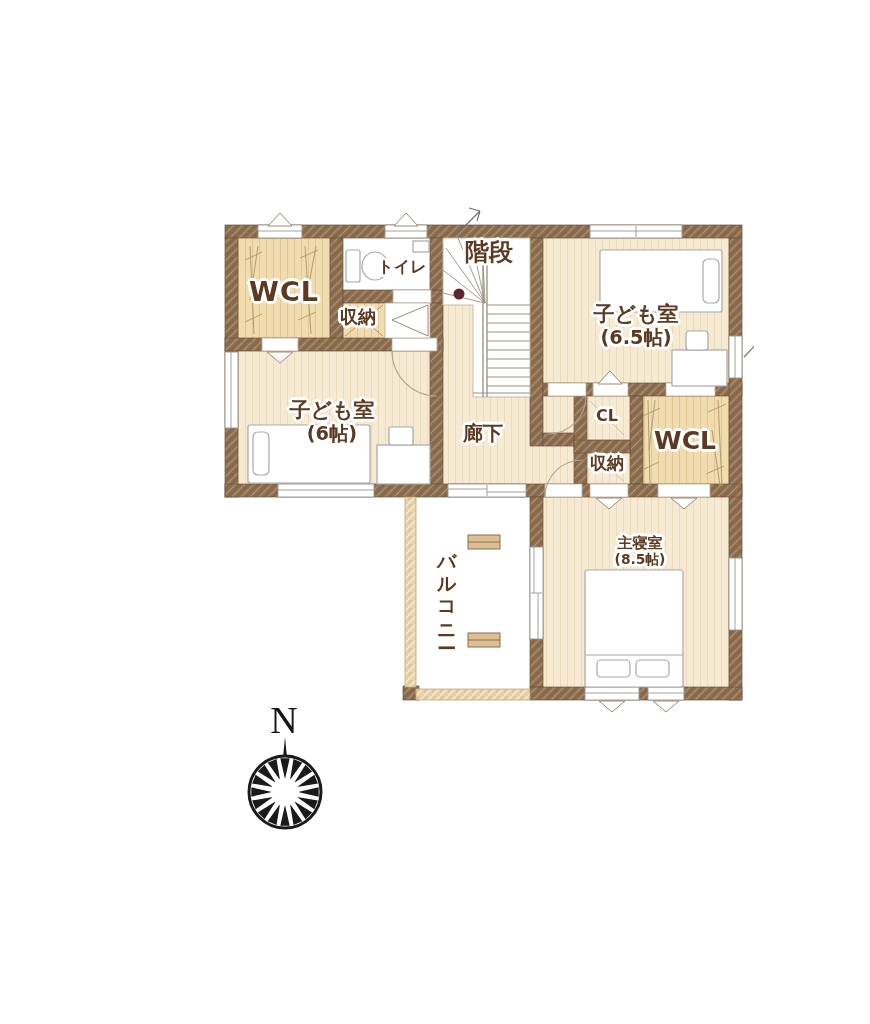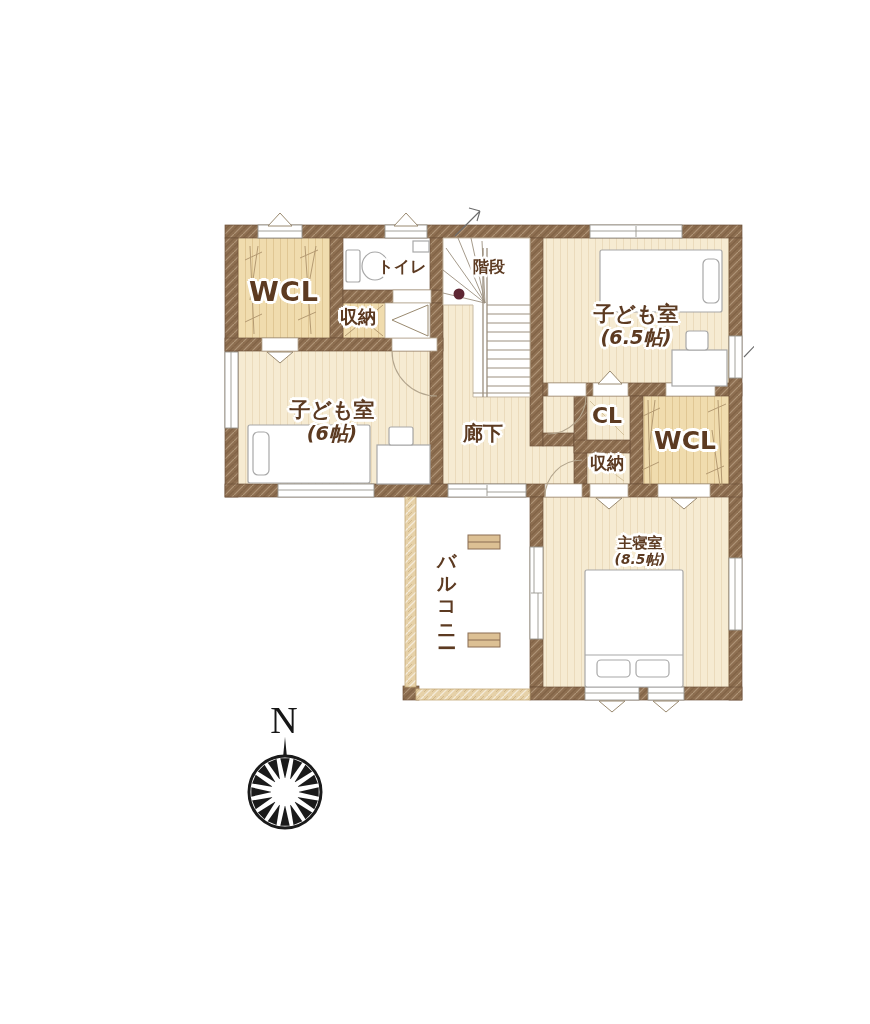--- a/index.html
+++ b/index.html
@@ -5,21 +5,21 @@
   html,body{margin:0;padding:0;background:#ffffff;}
   .stage{position:relative;width:754px;height:1024px;background:#ffffff;overflow:hidden;
          font-family:"DejaVu Sans","Liberation Sans",sans-serif;}
   .stage svg{position:absolute;left:0;top:0;}
   .lbl{position:absolute;transform:translate(-50%,-50%);text-align:center;
        font-weight:bold;color:#5c3a21;white-space:nowrap;line-height:1.12;z-index:5;
        text-shadow:-2px -2px 0 #fff,2px -2px 0 #fff,-2px 2px 0 #fff,2px 2px 0 #fff,
                    0 -3px 0 #fff,0 3px 0 #fff,-3px 0 0 #fff,3px 0 0 #fff,
                    -2px 0 0 #fff,2px 0 0 #fff,0 2px 0 #fff,0 -2px 0 #fff;}
   .lbl span{display:block;}
-  .lbl .sz{font-size:0.92em;font-style:italic;}
+  .lbl .sz{font-size:0.92em;}
   .vert{writing-mode:vertical-rl;letter-spacing:3px;}
   .north{font-family:"Liberation Serif","DejaVu Serif",serif;font-weight:normal;
          color:#161616;text-shadow:none;font-size:38px;}
 </style>
 </head>
 <body>
 
 <div class="stage">
 
 <svg width="870" height="1024" viewBox="0 0 870 1024">
@@ -230,21 +230,21 @@
 </svg>
 
 <div class="lbl" style="left:284px;top:292px;font-size:27px;letter-spacing:1px">
       <span>WCL</span>
     </div>
 
 <div class="lbl" style="left:402px;top:267px;font-size:16px">
       <span>トイレ</span>
     </div>
 
-<div class="lbl" style="left:489px;top:267px;font-size:16px">
+<div class="lbl" style="left:489px;top:252px;font-size:24px">
       <span>階段</span>
     </div>
 
 <div class="lbl" style="left:636px;top:326px;font-size:21px">
   <span>子ども室</span>
   <span class="sz">(6.5帖)</span>
 </div>
 
 <div class="lbl" style="left:358px;top:317px;font-size:18px">
       <span>収納</span>
@@ -252,21 +252,21 @@
 
 <div class="lbl" style="left:332px;top:422px;font-size:21px">
   <span>子ども室</span>
   <span class="sz">(6帖)</span>
 </div>
 
 <div class="lbl" style="left:483px;top:433px;font-size:20px">
       <span>廊下</span>
     </div>
 
-<div class="lbl" style="left:607px;top:416px;font-size:22px">
+<div class="lbl" style="left:607px;top:416px;font-size:16px">
       <span>CL</span>
     </div>
 
 <div class="lbl" style="left:607px;top:464px;font-size:17px">
       <span>収納</span>
     </div>
 
 <div class="lbl" style="left:685px;top:441px;font-size:25px">
       <span>WCL</span>
     </div>

